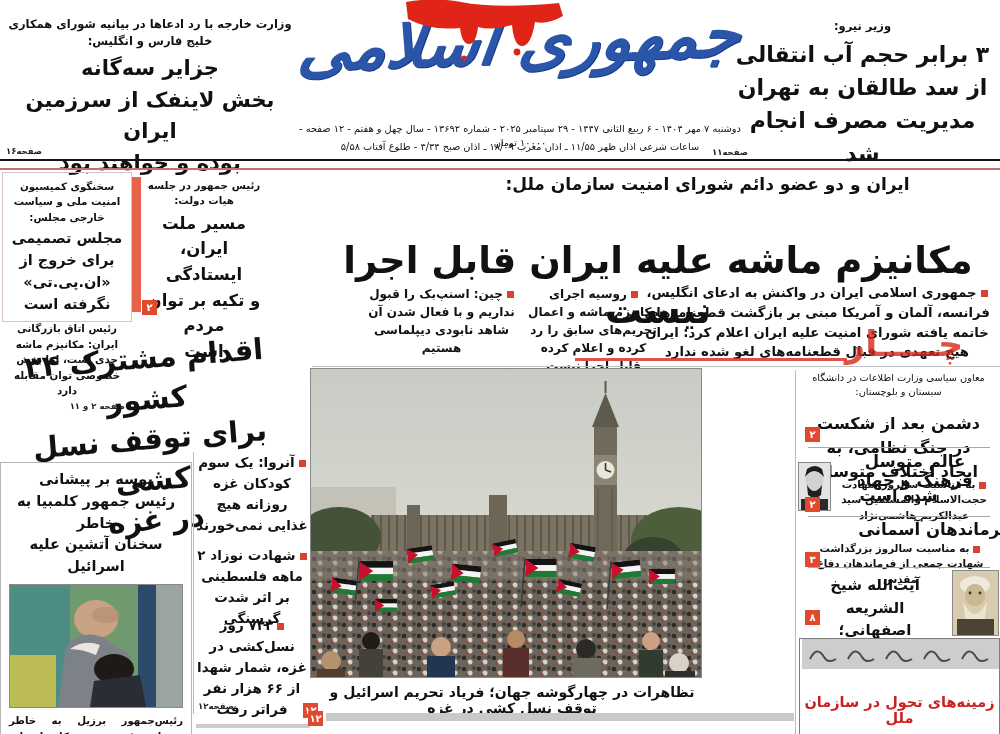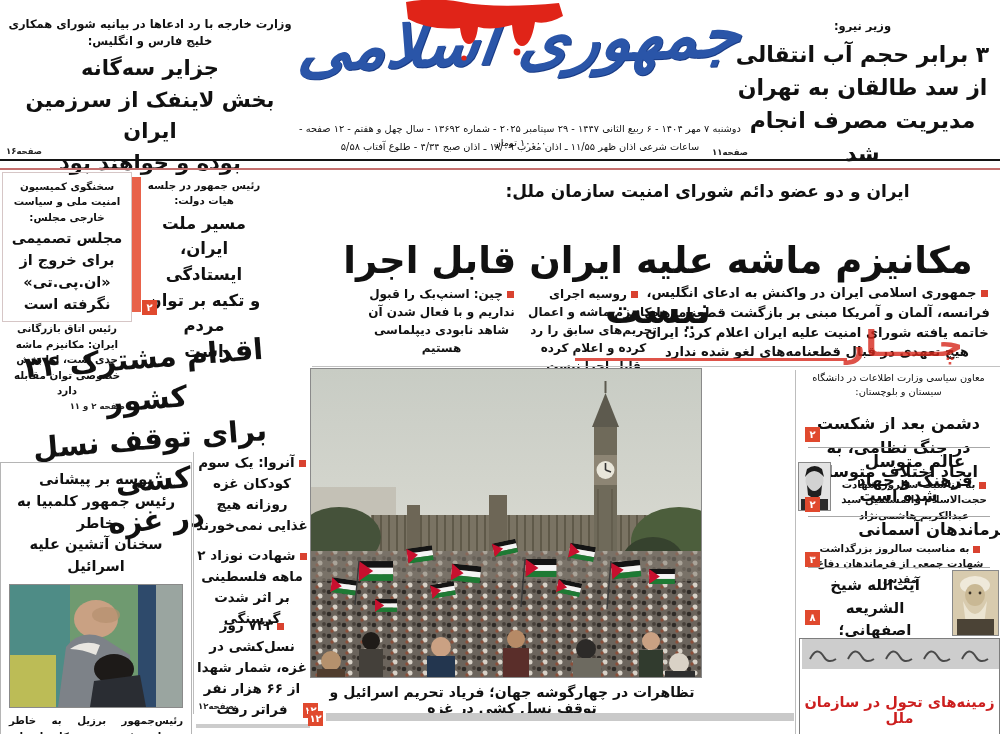--- a/index.html
+++ b/index.html
@@ -62,21 +62,21 @@
     <div class="kick-sm">وزیر نیرو:</div>
     <div class="h-lg" style="margin-top:3px;">۳ برابر حجم آب انتقالی</div>
     <div class="h-lg">از سد طالقان به تهران</div>
     <div class="h-lg">مدیریت مصرف انجام شد</div>
   </div>
   <div class="abs tiny" style="left:712px;top:147px;">صفحه۱۱</div>
 
   <div class="abs" style="left:0;top:159px;width:1000px;height:2px;background:#141414;"></div>
   <div class="abs" style="left:0;top:168px;width:1000px;height:2px;background:#c5706e;"></div>
 
-  <div class="abs c" style="left:420px;top:181px;width:575px;font-size:17px;font-weight:900;">ایران و دو عضو دائم شورای امنیت سازمان ملل:</div>
+  <div class="abs c" style="left:420px;top:174px;width:575px;font-size:17px;font-weight:900;">ایران و دو عضو دائم شورای امنیت سازمان ملل:</div>
   <div class="abs c h-xl" style="left:318px;top:212px;width:680px;margin-top:24px;">مکانیزم ماشه علیه ایران قابل اجرا نیست</div>
 
   <div class="abs c bullet" style="left:637px;top:283px;width:360px;">
     <span class="sq"></span><span>جمهوری اسلامی ایران در واکنش به ادعای انگلیس، فرانسه، آلمان و آمریکا مبنی بر بازگشت قطعنامه‌های خاتمه یافته شورای امنیت علیه ایران اعلام کرد: ایران هیچ تعهدی در قبال قطعنامه‌های لغو شده ندارد</span>
   </div>
   <div class="abs c bullet-sm" style="left:500px;top:285px;width:133px;">
     <span class="sq"></span><span>روسیه اجرای مکانیزم ماشه و اعمال تحریم‌های سابق را رد کرده و اعلام کرده قابل اجرا نیست</span>
   </div>
   <div class="abs c bullet-sm" style="left:336px;top:285px;width:157px;">
     <span class="sq"></span><span>چین: اسنپ‌بک را قبول نداریم و با فعال شدن آن شاهد نابودی دیپلماسی هستیم</span>

